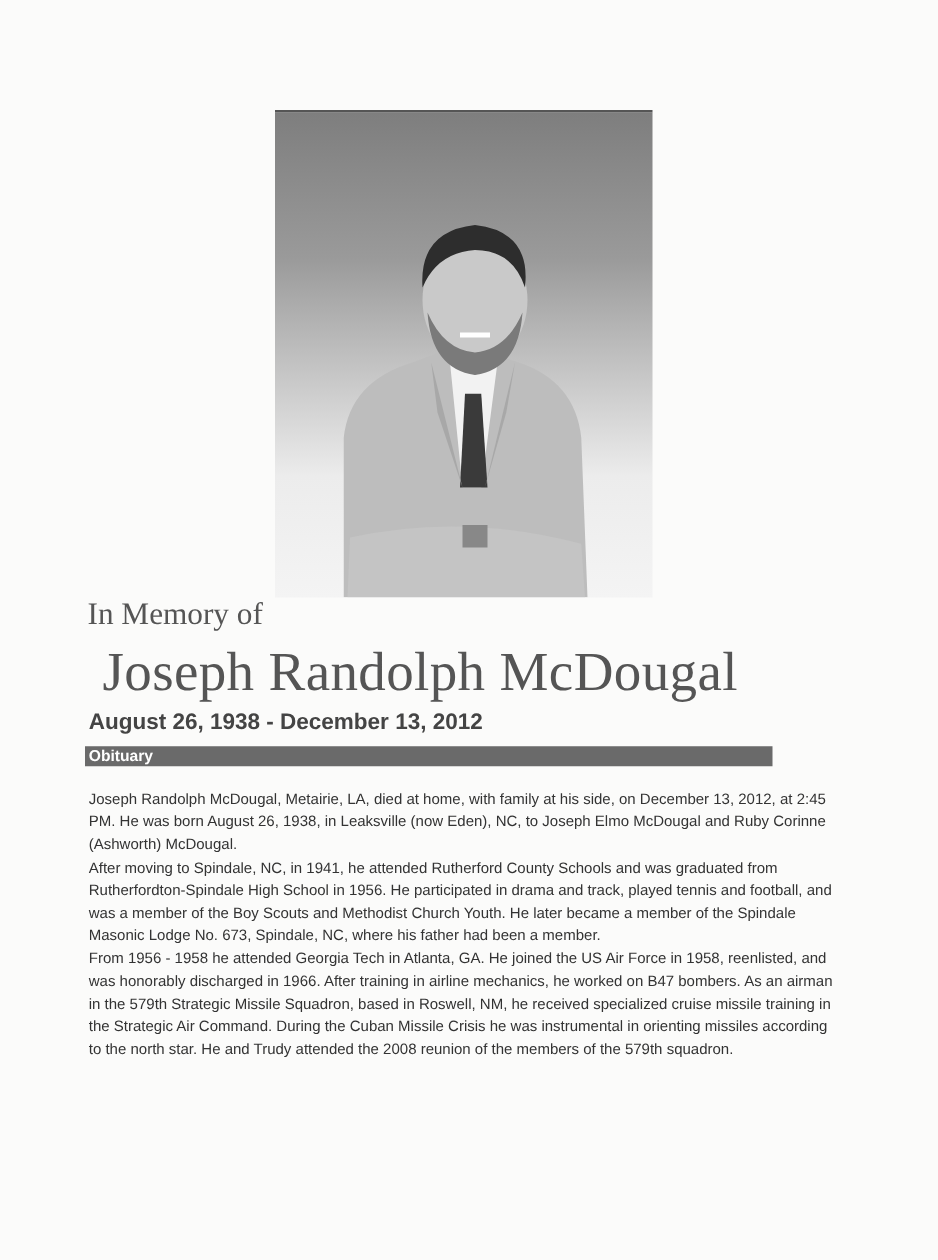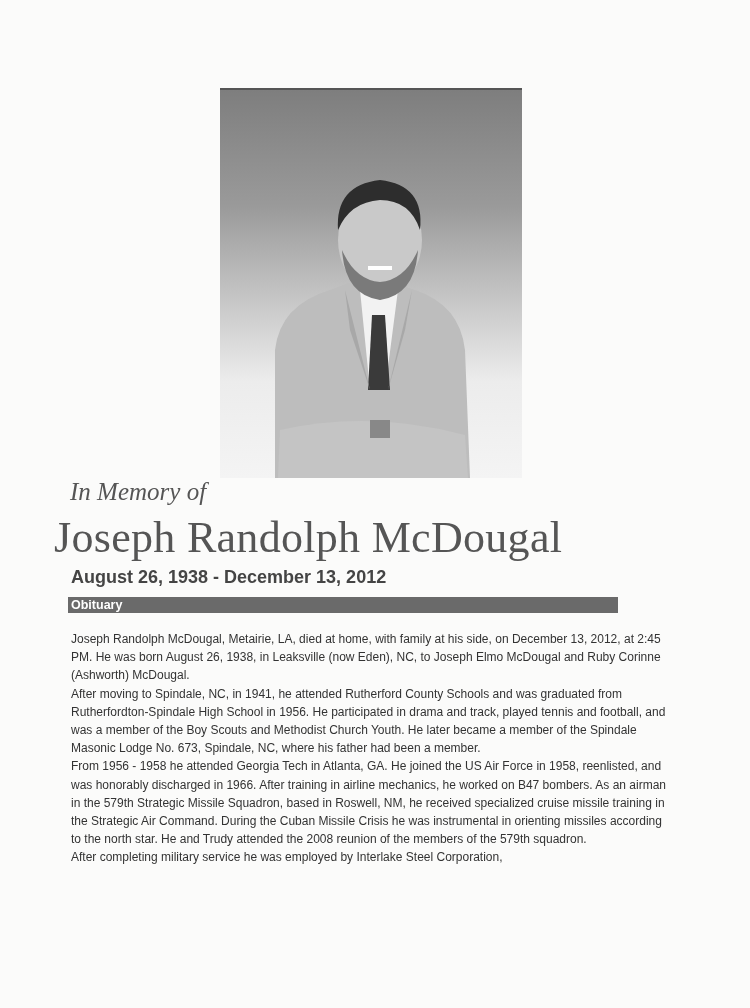--- a/index.html
+++ b/index.html
@@ -1,22 +1,22 @@
 <!DOCTYPE html>
 <html><head>
 <meta charset="utf-8">
 <style>
   html, body { margin:0; padding:0; }
   body { width:750px; height:1008px; background:#fbfbfa; position:relative; overflow:hidden; font-family:"Liberation Sans", sans-serif; }
   .photo { position:absolute; left:220px; top:88px; width:302px; height:388px; overflow:hidden;
     background: linear-gradient(to bottom, #7e7e7e 0%, #9a9a9a 30%, #c8c8c8 55%, #ececec 75%, #f4f4f4 100%);
     border-top:2px solid #555; }
   .photo svg { position:absolute; left:0; top:0; }
-  .memory { position:absolute; left:70px; top:478px; font-family:"Liberation Serif", serif; font-style:italic; font-size:25px; color:#555; }
-  .name { position:absolute; left:54px; top:512px; font-family:"Liberation Serif", serif; font-size:44px; color:#555; letter-spacing:0.3px; white-space:nowrap; }
+  .memory { position:absolute; left:70px; top:478px; font-family:"Liberation Serif", serif; font-size:25px; color:#555; }
+  .name { position:absolute; left:82px; top:512px; font-family:"Liberation Serif", serif; font-size:44px; color:#555; letter-spacing:0.3px; white-space:nowrap; }
   .dates { position:absolute; left:71px; top:567px; font-weight:bold; font-size:18px; color:#444; }
   .bar { position:absolute; left:68px; top:597px; width:550px; height:16px; background:#6a6a6a; }
   .bar span { position:absolute; left:3px; top:0px; color:#fff; font-weight:bold; font-size:12.5px; line-height:16px; }
   .body-text { position:absolute; left:71px; top:630px; width:600px; font-size:12px; line-height:18.2px; color:#333; }
   .body-text p { margin:0; }
 </style>
 </head>
 <body>
 
 <div class="photo" title="Portrait of a smiling bearded man in a light suit jacket and striped tie with arms crossed">
@@ -50,14 +50,13 @@
 <div class="dates">August 26, 1938 - December 13, 2012</div>
 
 <div class="bar">
   <span>Obituary</span>
 </div>
 
 <div class="body-text">
   <p>Joseph Randolph McDougal, Metairie, LA, died at home, with family at his side, on December 13, 2012, at 2:45 PM. He was born August 26, 1938, in Leaksville (now Eden), NC, to Joseph Elmo McDougal and Ruby Corinne (Ashworth) McDougal.</p>
   <p>After moving to Spindale, NC, in 1941, he attended Rutherford County Schools and was graduated from Rutherfordton-Spindale High School in 1956. He participated in drama and track, played tennis and football, and was a member of the Boy Scouts and Methodist Church Youth. He later became a member of the Spindale Masonic Lodge No. 673, Spindale, NC, where his father had been a member.</p>
   <p>From 1956 - 1958 he attended Georgia Tech in Atlanta, GA. He joined the US Air Force in 1958, reenlisted, and was honorably discharged in 1966. After training in airline mechanics, he worked on B47 bombers. As an airman in the 579th Strategic Missile Squadron, based in Roswell, NM, he received specialized cruise missile training in the Strategic Air Command. During the Cuban Missile Crisis he was instrumental in orienting missiles according to the north star. He and Trudy attended the 2008 reunion of the members of the 579th squadron.</p>
-  <p>After completing military service he was employed by Interlake Steel Corporation,</p>
 </div>
 
 </body></html>

